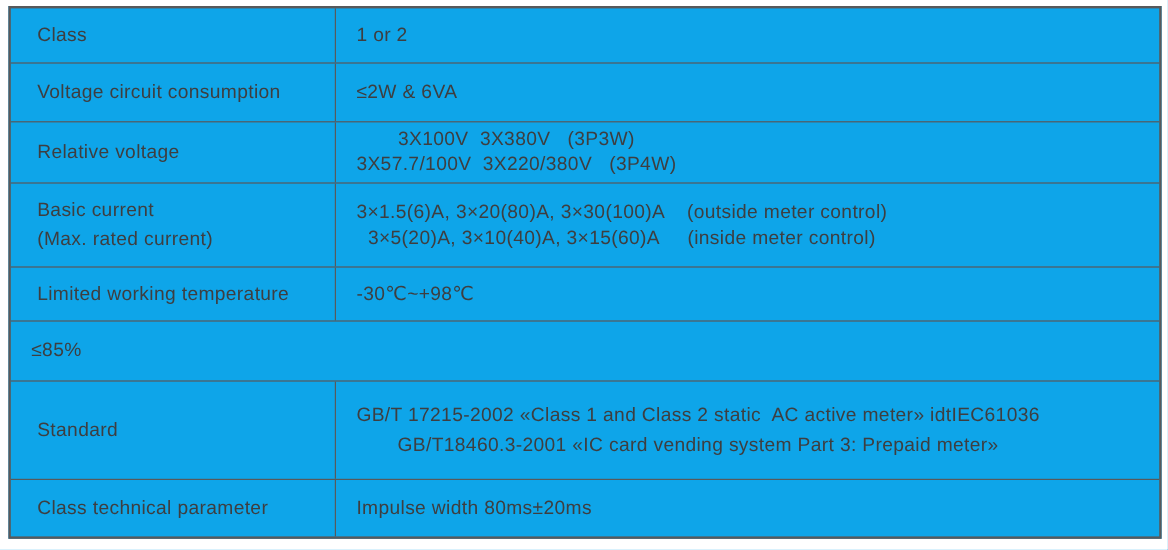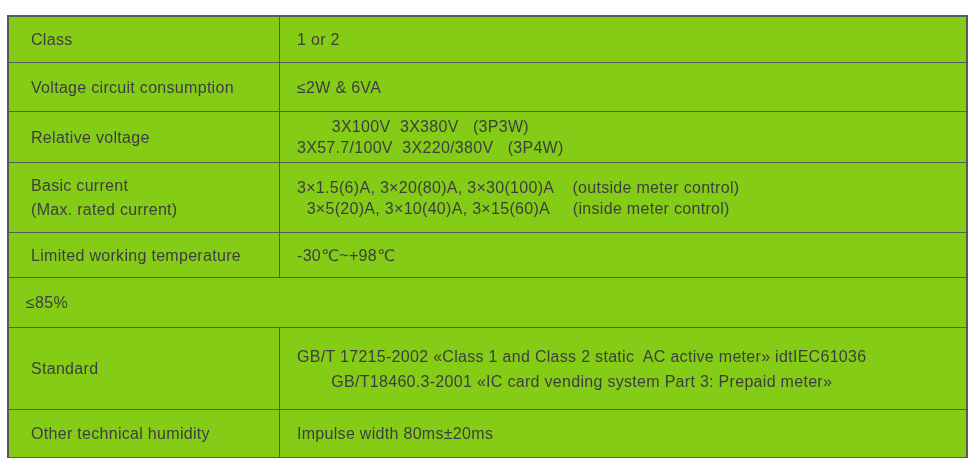--- a/index.html
+++ b/index.html
@@ -9,28 +9,28 @@
   }
   body {
     width: 973px;
     height: 458px;
     font-family: "Liberation Sans", "DejaVu Sans", sans-serif;
     color: #3e3e40;
   }
   .spec-table {
     position: absolute;
     left: 7px;
-    top: 15px;
+    top: 5px;
     width: 961px;
     height: 444px;
     box-sizing: border-box;
     border: 2px solid #58595b;
     display: flex;
     flex-direction: column;
-    background: #84cc16;
+    background: #0ea5e9;
   }
   .row {
     display: flex;
     flex-direction: row;
     box-sizing: border-box;
     border-bottom: 1.5px solid #58595b;
     flex: 0 0 auto;
   }
   .row:last-child {
     border-bottom: none;
@@ -103,17 +103,17 @@
     <div class="cell value">≤85%</div>
   </div>
 
   <div class="row r7">
     <div class="cell label">Standard</div>
     <div class="cell value">GB/T 17215-2002 «Class 1 and Class 2 static  AC active meter» idtIEC61036
 GB/T18460.3-2001 «IC card vending system Part 3: Prepaid meter»</div>
   </div>
 
   <div class="row r8">
-    <div class="cell label">Other technical humidity</div>
+    <div class="cell label">Class technical parameter</div>
     <div class="cell value">Impulse width 80ms±20ms</div>
   </div>
 
 </div>
 
 </body></html>

